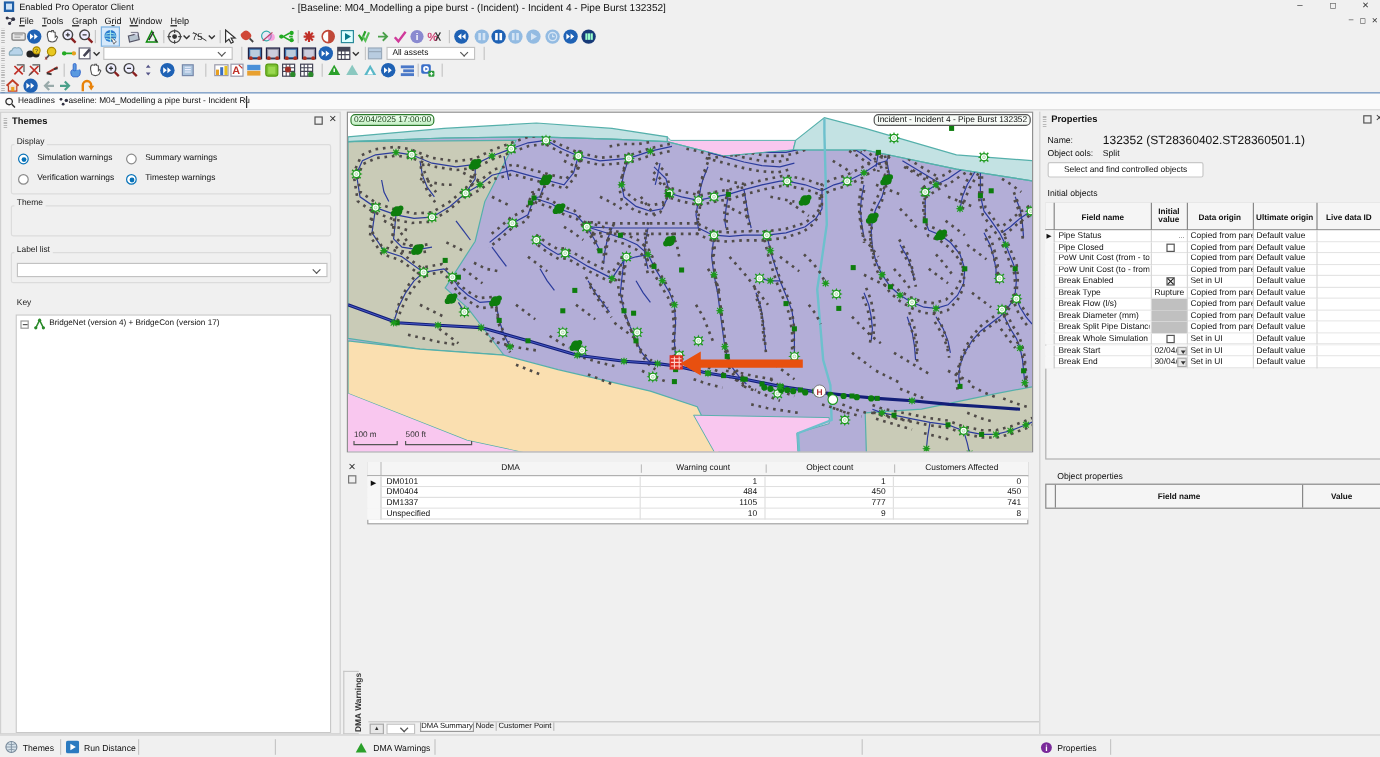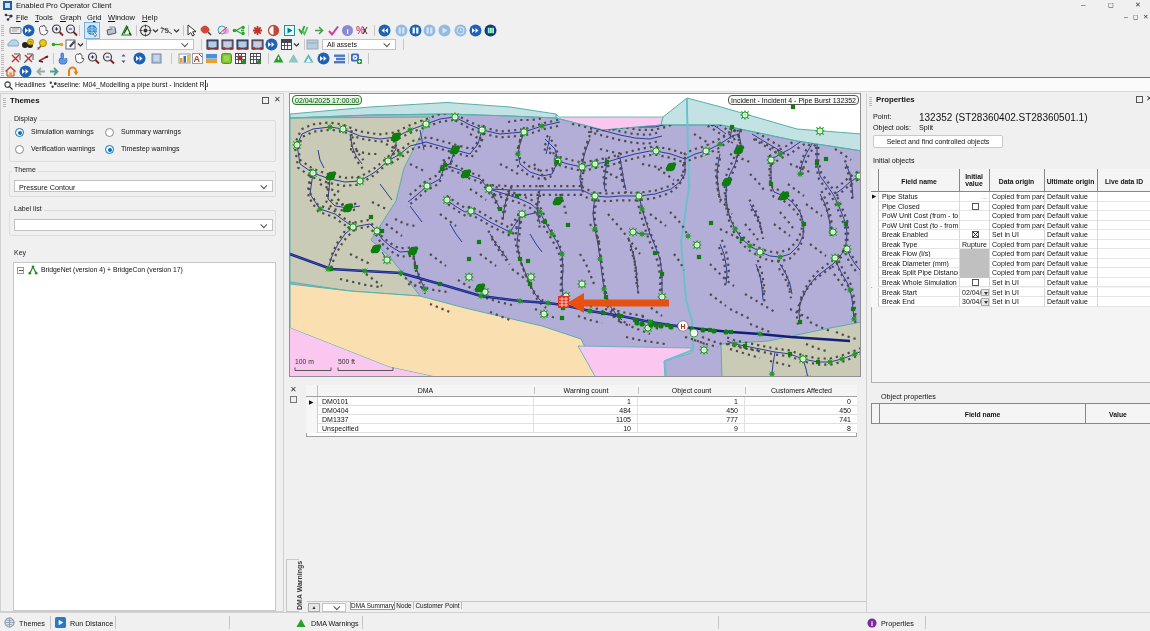--- a/index.html
+++ b/index.html
@@ -15,20 +15,21 @@
 .dd::after{content:"";position:absolute;right:5px;top:50%;margin-top:-2.5px;border-left:1.2px solid #555;border-bottom:1.2px solid #555;width:4px;height:4px;transform:rotate(-45deg) translateY(-1px)}
 </style></head>
 <body>
 
 <div class="abs" style="left:0;top:0;width:1150px;height:11px;background:#f0f0f0">
   <svg class="abs" style="left:3px;top:1px" width="9" height="9" viewBox="0 0 9 9">
       <rect width="9" height="9" fill="#1f5fa8"></rect>
       <rect x="2" y="2" width="5" height="5" fill="#cfe3f7"></rect>
     </svg>
   <span class="txt" style="left:16px;top:1px;font-size:7.6px;color:#111">Enabled Pro Operator Client</span>
+  <span class="txt" style="left:243px;top:1px;font-size:8.4px;color:#111">- [Baseline: M04_Modelling a pipe burst - (Incident) - Incident 4 - Pipe Burst 132352]</span>
   <span class="txt" style="left:1081px;top:0px;font-size:8px;color:#333">–</span>
   <span class="txt" style="left:1108px;top:1px;font-size:7px;color:#333">◻</span>
   <span class="txt" style="left:1135px;top:1px;font-size:7px;color:#333">✕</span>
 </div>
 <div class="abs" style="left:0;top:11px;width:1128px;height:12px;background:#f0f0f0">
   <svg class="abs" style="left:4px;top:2px" width="10" height="9" viewBox="0 0 10 9">
       <circle cx="2" cy="2" r="1.3" fill="#334"></circle>
       <circle cx="7" cy="3" r="1.6" fill="#334"></circle>
       <circle cx="4" cy="6.5" r="1.3" fill="#334"></circle>
       <path d="M2,2 L7,3 L4,6.5" stroke="#334" stroke-width="0.7" fill="none"></path>
@@ -412,23 +413,20 @@
   <span class="txt" style="left:30px;top:34px;font-size:7px;color:#111">Simulation warnings</span>
   <span class="radio" style="left:104px;top:34px"></span>
   <span class="txt" style="left:120px;top:34px;font-size:7px;color:#111">Summary warnings</span>
   <span class="radio" style="left:14px;top:51px"></span>
   <span class="txt" style="left:30px;top:51px;font-size:7px;color:#111">Verification warnings</span>
   <span class="radio sel" style="left:104px;top:51px"></span>
   <span class="txt" style="left:120px;top:51px;font-size:7px;color:#111">Timestep warnings</span>
 
   <div class="gb" style="left:8px;top:77px;width:267px;height:26px"></div>
   <span class="gbl" style="left:11px;top:72px">Theme</span>
-  <div class="dd" style="left:13px;top:86px;width:259px;height:12px">
-      <span style="position:absolute;left:4px;top:2px;font-size:7.2px;color:#111">Pressure Contour</span>
-    </div>
 
   <div class="gb" style="left:8px;top:116px;width:267px;height:26px"></div>
   <span class="gbl" style="left:11px;top:111px">Label list</span>
   <div class="dd" style="left:13px;top:125px;width:259px;height:12px"></div>
 
   <span class="gbl" style="left:11px;top:155px">Key</span>
   <div class="abs" style="left:12px;top:168px;width:263px;height:349px;background:#fff;border:1px solid #c8c8c8">
     <span class="abs" style="left:3px;top:4px;width:7px;height:7px;border:1px solid #999;background:#fff"></span>
     <span class="abs" style="left:4.5px;top:7px;width:4px;height:1px;background:#555"></span>
     <svg class="abs" style="left:14px;top:2px" width="10" height="10" viewBox="0 0 11 11">
@@ -1007,21 +1005,21 @@
     <span class="abs" style="left:107px;top:0px;width:48px;text-align:center;font-size:6.4px;color:#111;border-right:1px solid #bbb;white-space:nowrap;overflow:hidden">Customer Point</span>
   </div>
 </div>
 
 <div class="abs" style="left:866px;top:93px;width:284px;height:519px;background:#f0f0f0;border-left:1px solid #d0d0d0">
   <div class="grip" style="left:2px;top:3px;height:10px"></div>
   <span class="txt" style="left:9px;top:2px;font-size:7.8px;font-weight:bold;color:#111">Properties</span>
   <span class="abs" style="left:269px;top:3px;width:7px;height:7px;border:1px solid #555"></span>
   <span class="txt" style="left:279px;top:1px;font-size:8px;color:#333">✕</span>
 
-  <span class="txt" style="left:6px;top:19px;font-size:7.2px;color:#111">Point:</span>
+  <span class="txt" style="left:6px;top:19px;font-size:7.2px;color:#111">Name:</span>
   <span class="txt" style="left:52px;top:19px;font-size:10px;color:#111">132352 (ST28360402.ST28360501.1)</span>
   <span class="txt" style="left:6px;top:30px;font-size:7.2px;color:#111">Object ools:</span>
   <span class="txt" style="left:52px;top:30px;font-size:7.2px;color:#111">Split</span>
 
   <div class="abs" style="left:6px;top:42px;width:130px;height:13px;background:#fff;border:1px solid #c8c8c8;border-radius:2px;text-align:center;font-size:7px;color:#111;line-height:12px;white-space:nowrap;overflow:hidden">Select and find controlled objects</div>
 
   <span class="txt" style="left:6px;top:63px;font-size:7.2px;color:#111">Initial objects</span>
 
   <div class="abs" style="left:4px;top:76px;width:280px;height:214px;background:#f4f4f4;border:1px solid #b0b0b0"></div>
   <div class="abs" style="left:4px;top:76px;width:280px;height:23px;background:#f5f5f5;border-bottom:1px solid #888">

